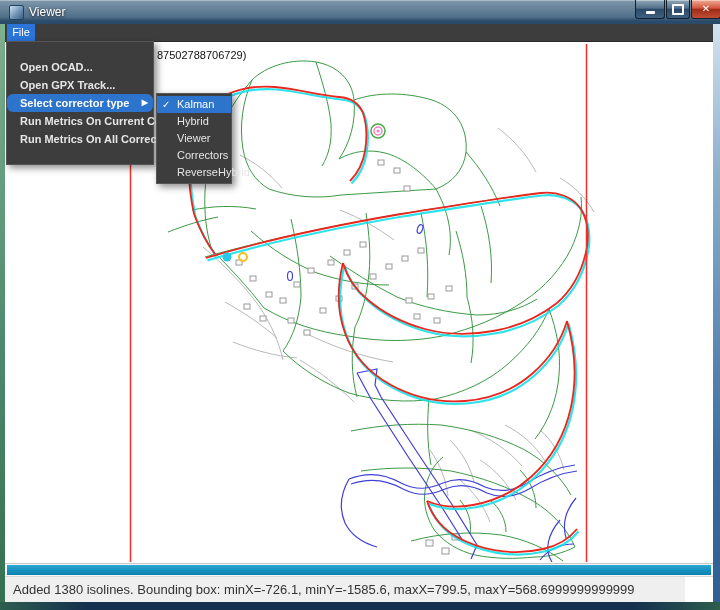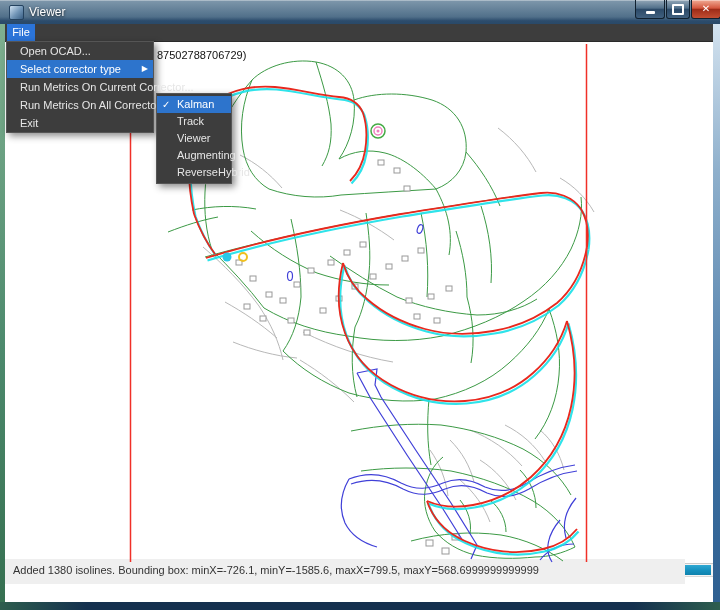--- a/index.html
+++ b/index.html
@@ -35,39 +35,39 @@
     background:linear-gradient(180deg,#d3e2ef 0%,#8fb0cc 25%,#3a6d9e 75%,#2e5f90 100%);}
   .border-bottom{position:absolute;left:0;top:602px;width:720px;height:8px;
     background:linear-gradient(90deg,#2e5e4e 0%,#14304e 12%,#14304e 88%,#2e5e4e 100%);}
   
   .client{position:absolute;left:5px;top:41px;width:708px;height:522px;background:#fff;}
   .map-svg{position:absolute;left:0;top:0;z-index:1;}
   .readout{position:absolute;left:152px;top:8px;z-index:2;font-size:11px;color:#111;
     white-space:nowrap;}
   
   .menu-popup{position:absolute;left:1px;top:0;width:148px;z-index:10;background:#3d3d3d;
-    border:1px solid #555;box-shadow:3px 3px 7px rgba(0,0,0,.45);padding:0 0;box-sizing:border-box;}
+    border:1px solid #555;box-shadow:3px 3px 7px rgba(0,0,0,.45);padding:16px 0;box-sizing:border-box;font-weight:bold;}
   .menu-item{position:relative;height:18px;line-height:18px;padding-left:13px;
     font-size:11px;color:#e6e6e6;white-space:nowrap;}
-  .menu-item.hl{background:#2d74cc;color:#fff;}
+  .menu-item.hl{background:#2d74cc;color:#fff;border-radius:6px;}
   .sub-arrow{position:absolute;right:5px;top:0;font-size:8px;line-height:18px;color:#fff;}
   .submenu-popup{position:absolute;left:151px;top:52px;width:76px;z-index:11;background:#3d3d3d;
     border:1px solid #555;box-shadow:3px 3px 7px rgba(0,0,0,.45);padding:2px 0;box-sizing:border-box;}
   .sub-item{position:relative;height:17px;line-height:17px;padding-left:20px;
     font-size:11px;color:#e6e6e6;white-space:nowrap;}
   .sub-item.hl{background:#2d74cc;color:#fff;}
   .check{position:absolute;left:5px;top:0;font-size:10px;line-height:17px;}
   
   .progress-wrap{position:absolute;left:5px;top:563px;width:708px;height:14px;
     background:#f4f4f4;border-top:1px solid #c9c9c9;border-bottom:1px solid #d8d8d8;
     box-sizing:border-box;padding:1px 2px;}
   .progress-fill{width:100%;height:100%;
     background:linear-gradient(180deg,#2fa8d2 0%,#1590be 55%,#0f82ad 100%);}
-  .statusbar{position:absolute;left:5px;top:559px;width:680px;height:25px;background:#efefef;
-    font-size:11px;color:#333;padding:5px 0 0 8px;box-sizing:border-box;white-space:nowrap;}
+  .statusbar{position:absolute;left:5px;top:577px;width:680px;height:25px;background:#efefef;
+    font-size:13px;color:#333;padding:5px 0 0 8px;box-sizing:border-box;white-space:nowrap;}
 </style>
 </head>
 <body>
 
 <div class="window">
 
   <div class="client">
     <svg class="map-svg" width="708" height="522" viewBox="5 41 708 522">
 
       <g stroke="#b8b8b8" stroke-width="1" fill="none">
@@ -200,37 +200,37 @@
         <circle cx="378" cy="131" r="1.5" fill="#f080c0" stroke="none"></circle>
       </g>
       <circle cx="243" cy="257" r="4" fill="none" stroke="#f0c020" stroke-width="2"></circle>
       <circle cx="227" cy="257" r="4.5" fill="#28c8e8" stroke="none"></circle>
     </svg>
 
     <div class="readout">87502788706729)</div>
 
     <div class="menu-popup">
       <div class="menu-item">Open OCAD...</div>
+      <div class="menu-item">Open GPX Track...</div>
       <div class="menu-item hl">
         <span>Select corrector type</span>
         <span class="sub-arrow">▶</span>
       </div>
       <div class="menu-item">Run Metrics On Current Corrector...</div>
       <div class="menu-item">Run Metrics On All Correctors...</div>
-      <div class="menu-item">Exit</div>
     </div>
 
     <div class="submenu-popup">
       <div class="sub-item hl">
         <span class="check">✓</span>
         <span>Kalman</span>
       </div>
-      <div class="sub-item">Track</div>
+      <div class="sub-item">Hybrid</div>
       <div class="sub-item">Viewer</div>
-      <div class="sub-item">Augmenting</div>
+      <div class="sub-item">Correctors</div>
       <div class="sub-item">ReverseHybrid</div>
     </div>
   </div>
 
   <div class="progress-wrap">
     <div class="progress-fill"></div>
   </div>
 
   <div class="statusbar">
     <span>Added 1380 isolines. Bounding box: minX=-726.1, minY=-1585.6, maxX=799.5, maxY=568.6999999999999</span>

